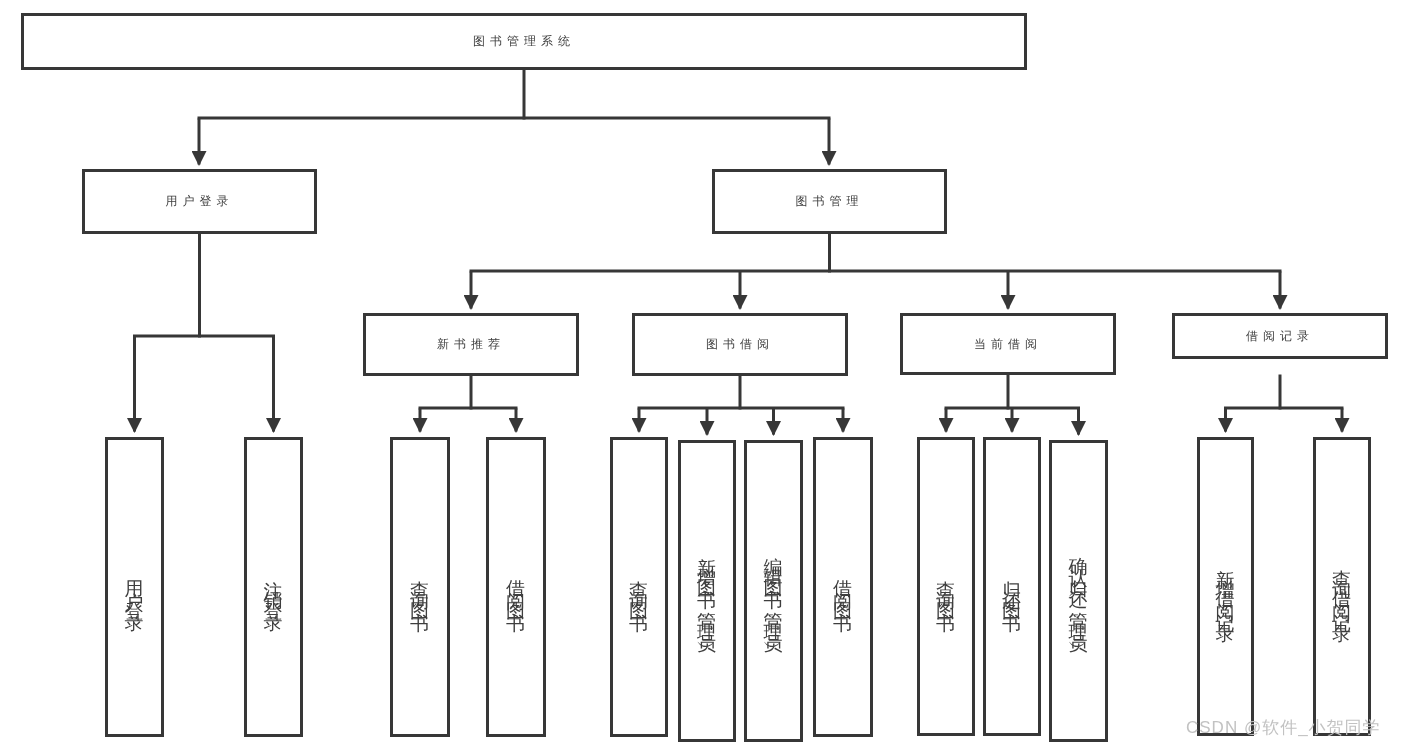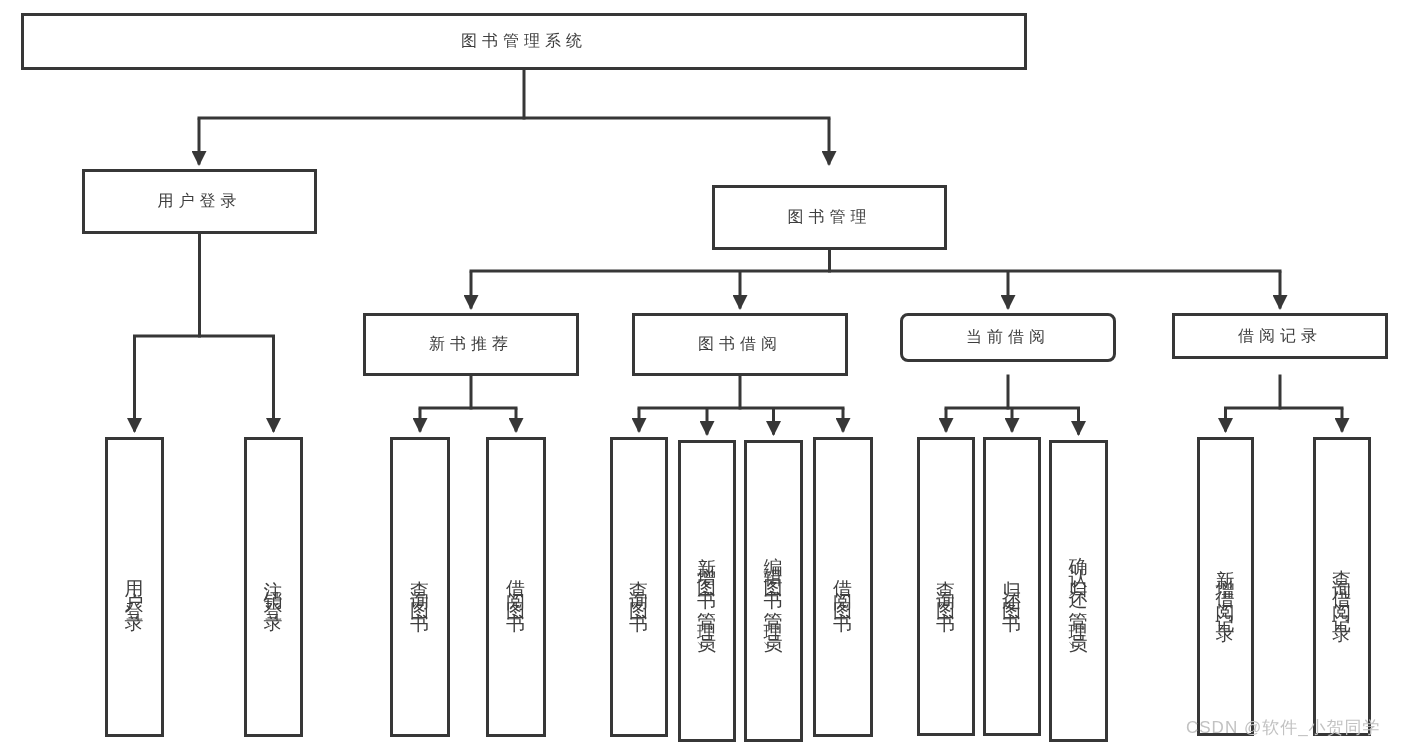--- a/index.html
+++ b/index.html
@@ -22,37 +22,37 @@
     box-sizing: border-box;
     border: 3px solid #373737;
     background: #ffffff;
     display: flex;
     align-items: center;
     justify-content: center;
     color: #3e3e3e;
     z-index: 1;
     text-align: center;
   }
-  .h { font-size: 16px; letter-spacing: 5px; white-space: nowrap; }
+  .h { font-size: 12px; letter-spacing: 5px; white-space: nowrap; }
   .v {
     writing-mode: vertical-rl;
     text-orientation: mixed;
     font-size: 19px;
     letter-spacing: 11px;
     line-height: 1;
   }
   
   .n-root          { left: 21px;   top: 13px;  width: 1006px; height: 57px; }
   
   .n-login         { left: 82px;   top: 169px; width: 235px;  height: 65px; }
-  .n-manage        { left: 712px;  top: 169px; width: 235px;  height: 65px; margin-top: 16px; }
+  .n-manage        { left: 712px;  top: 169px; width: 235px;  height: 65px; }
   
   .n-rec           { left: 363px;  top: 313px; width: 216px;  height: 63px; font-family: Liberation Serif, serif; }
   .n-borrow        { left: 632px;  top: 313px; width: 216px;  height: 63px; text-align: center; }
-  .n-current       { left: 900px;  top: 313px; width: 216px;  height: 49px; border-radius: 8px; }
+  .n-current       { left: 900px;  top: 313px; width: 216px;  height: 62px; }
   .n-record        { left: 1172px; top: 313px; width: 216px;  height: 46px; }
   
   .n-login-user      { left: 105px;  top: 437px; width: 59px; height: 300px; }
   .n-login-logout    { left: 244px;  top: 437px; width: 59px; height: 300px; }
   .n-rec-query       { left: 390px;  top: 437px; width: 60px; height: 300px; }
   .n-rec-borrow      { left: 486px;  top: 437px; width: 60px; height: 300px; }
   .n-borrow-query    { left: 610px;  top: 437px; width: 58px; height: 300px; }
   .n-borrow-add      { left: 678px;  top: 440px; width: 58px; height: 302px; }
   .n-borrow-edit     { left: 744px;  top: 440px; width: 59px; height: 302px; }
   .n-borrow-take     { left: 813px;  top: 437px; width: 60px; height: 300px; }

